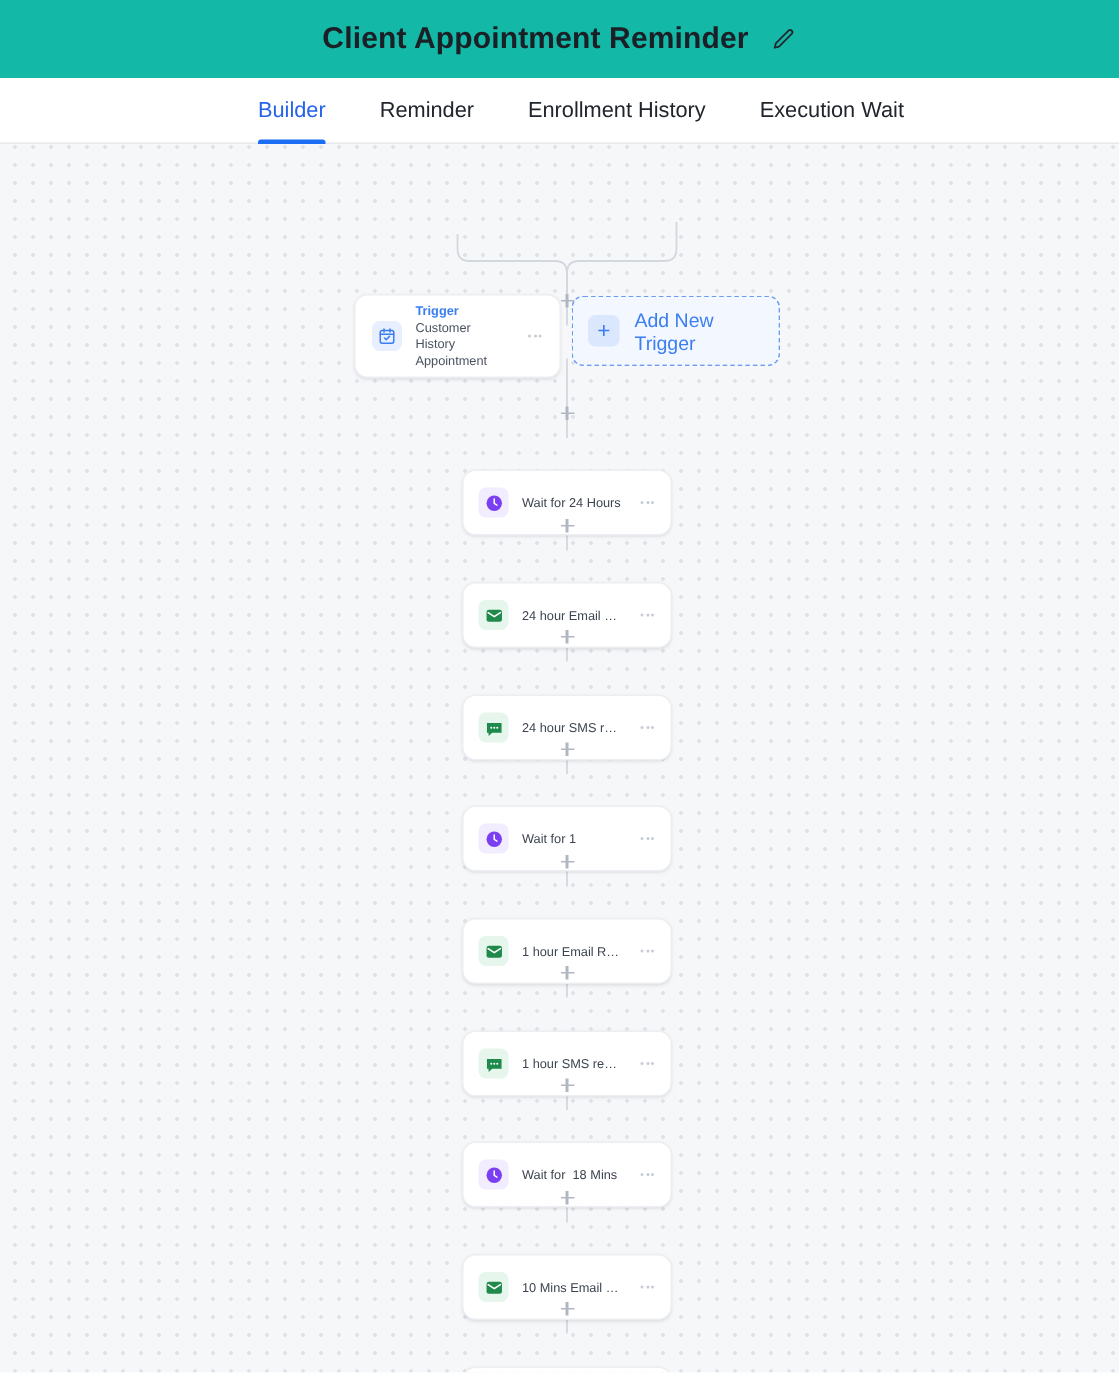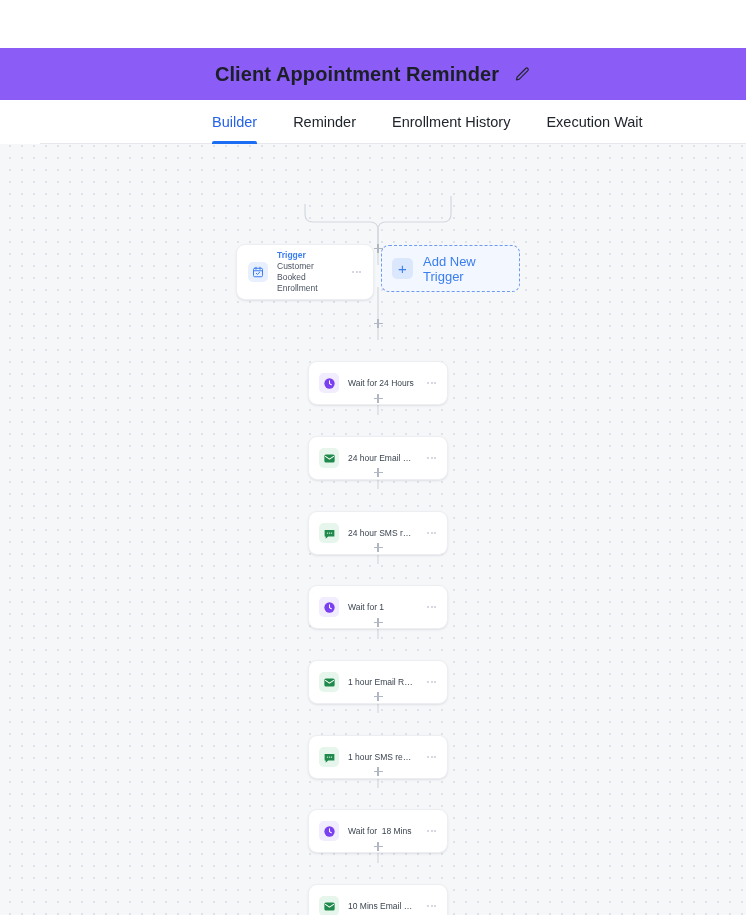--- a/index.html
+++ b/index.html
@@ -7,28 +7,27 @@
     width: 746px;
     height: 915px;
     overflow: hidden;
     font-family: "Liberation Sans", sans-serif;
     background: #ffffff;
   }
 
   
   .header {
     height: 52px;
-    background: #8b5cf6;
+    background: #14b8a6;
     display: flex;
     align-items: center;
     justify-content: center;
     gap: 14px;
     position: relative;
     z-index: 5;
-    margin-top: 48px;
   }
   .page-title {
     font-size: 20px;
     font-weight: 700;
     color: #1b1f26;
     letter-spacing: 0.1px;
   }
   .edit-icon {
     width: 18px;
     height: 18px;
@@ -42,21 +41,20 @@
 
   
   .tabs {
     height: 44px;
     background: #ffffff;
     border-bottom: 1px solid #e6e8ec;
     display: flex;
     align-items: stretch;
     padding-left: 172px;
     gap: 0;
-    margin-left: 40px;
   }
   .tab {
     position: relative;
     display: flex;
     align-items: center;
     font-size: 14.5px;
     color: #21252c;
     cursor: pointer;
     padding: 0 0 0 0;
     margin-right: 36px;
@@ -280,21 +278,21 @@
   <div class="node trigger-node">
     <div class="icon-tile blue">
       <svg width="12" height="12" viewBox="0 0 24 24" fill="none" stroke="#3b7ef0" stroke-width="2" stroke-linecap="round" stroke-linejoin="round">
         <rect x="3" y="4.5" width="18" height="17" rx="2.5"></rect>
         <path d="M3 9.5h18M8 2.5v4M16 2.5v4"></path>
         <path d="M8.6 14.6l2.3 2.3 4.4-4.4"></path>
       </svg>
     </div>
     <div class="trigger-text">
       <div class="trigger-label">Trigger</div>
-      <div class="trigger-sub">Customer Booked Enrollment</div>
+      <div class="trigger-sub">Customer History Appointment</div>
     </div>
     <div class="dots">
         <i></i>
         <i></i>
         <i></i>
       </div>
   </div>
 
   <div class="add-trigger">
     <div class="add-trigger-icon">+</div>

